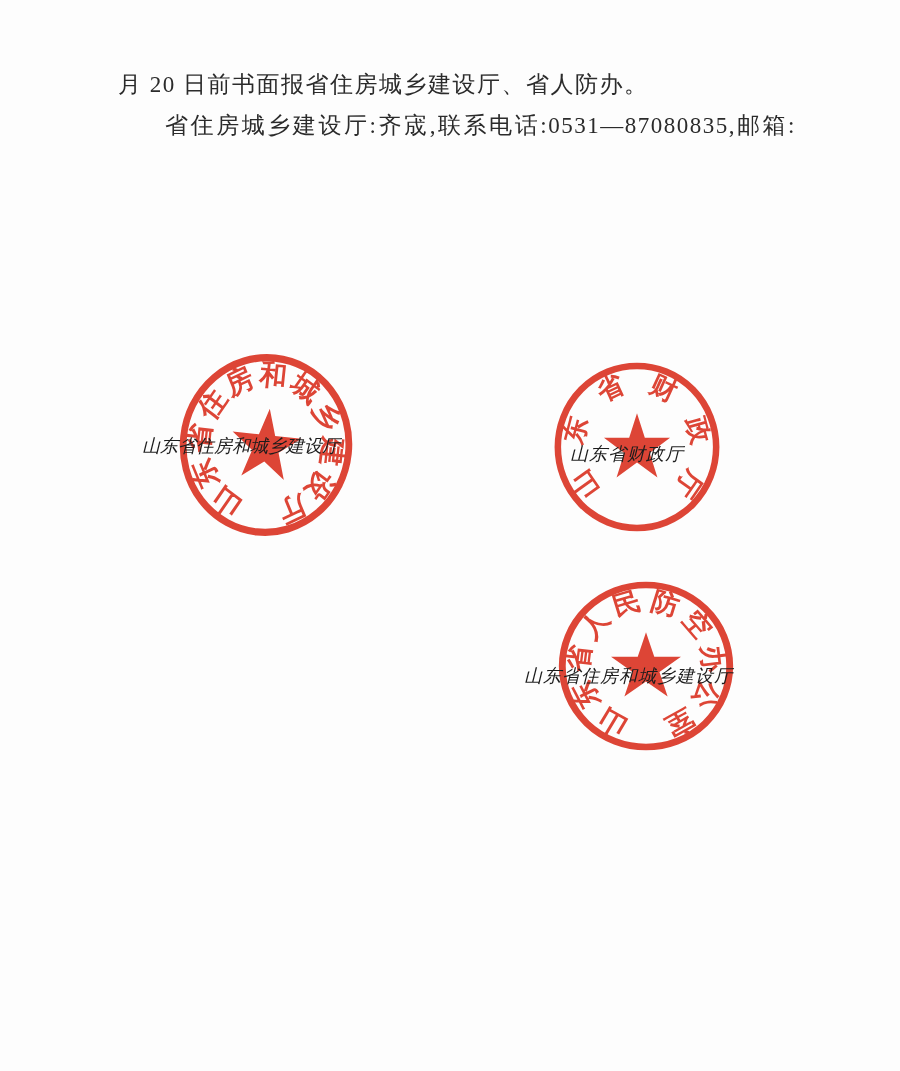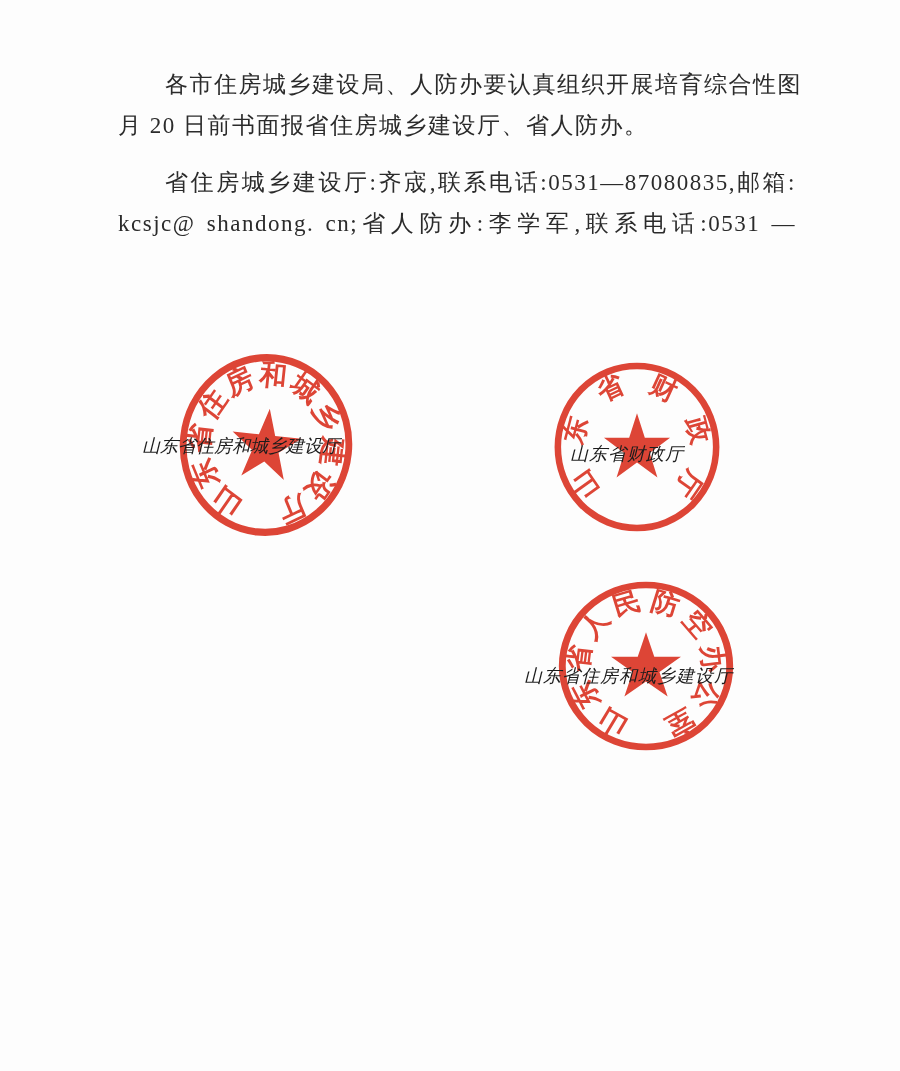--- a/index.html
+++ b/index.html
@@ -28,21 +28,21 @@
     text-align-last:justify;
     white-space:nowrap;
   }
   .line.para-end{
     text-align-last:left;
   }
   .line.indent{
     text-indent:47px;
   }
   .line.para-start{
-    margin-top:16px;
+    margin-top:0;
   }
   
   .seal{
     position:absolute;
     z-index:2;
     opacity:0.93;
   }
   .seal-ring{
     fill:none;
     stroke:var(--seal-red,#db3827);
@@ -81,24 +81,22 @@
     color:var(--label-ink,#1c1c1c);
     white-space:nowrap;
   }
 </style>
 </head>
 <body>
 
 <div class="page">
 
   <div class="body-text">
-    <div class="line indent">各市住房城乡建设局、人防办要认真组织开展培育综合性图</div>
     <div class="line para-end">月 20 日前书面报省住房城乡建设厅、省人防办。</div>
     <div class="line indent para-start">省住房城乡建设厅:齐宬,联系电话:0531—87080835,邮箱:</div>
-    <div class="line">kcsjc@ shandong. cn;省人防办:李学军,联系电话:0531 —</div>
   </div>
 
   <svg class="seal seal1" viewBox="0 0 200 200" preserveAspectRatio="none">
     <circle class="seal-ring" cx="100" cy="100" r="91"></circle>
     <polygon class="seal-star" points="100,62 109,89.6 138,89.6 114.6,106.7 123.5,134.4 100,117.3 76.5,134.4 85.4,106.7 62,89.6 91,89.6"></polygon>
   <text x="63.50" y="163.22" transform="rotate(-150.0 63.50 163.22)" text-anchor="middle" dominant-baseline="central" class="seal-char">山</text>
       <text x="36.78" y="136.50" transform="rotate(-120.0 36.78 136.50)" text-anchor="middle" dominant-baseline="central" class="seal-char">东</text>
       <text x="27.00" y="100.00" transform="rotate(-90.0 27.00 100.00)" text-anchor="middle" dominant-baseline="central" class="seal-char">省</text>
       <text x="36.78" y="63.50" transform="rotate(-60.0 36.78 63.50)" text-anchor="middle" dominant-baseline="central" class="seal-char">住</text>
       <text x="63.50" y="36.78" transform="rotate(-30.0 63.50 36.78)" text-anchor="middle" dominant-baseline="central" class="seal-char">房</text>

